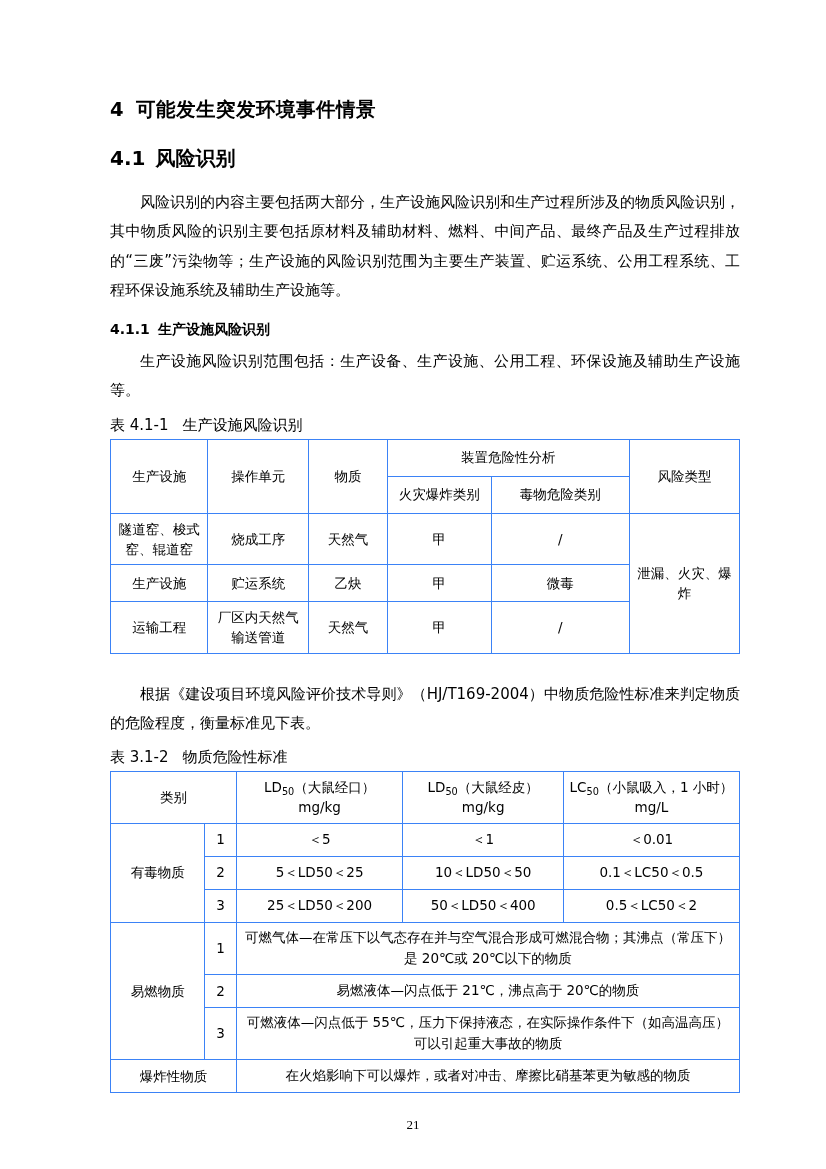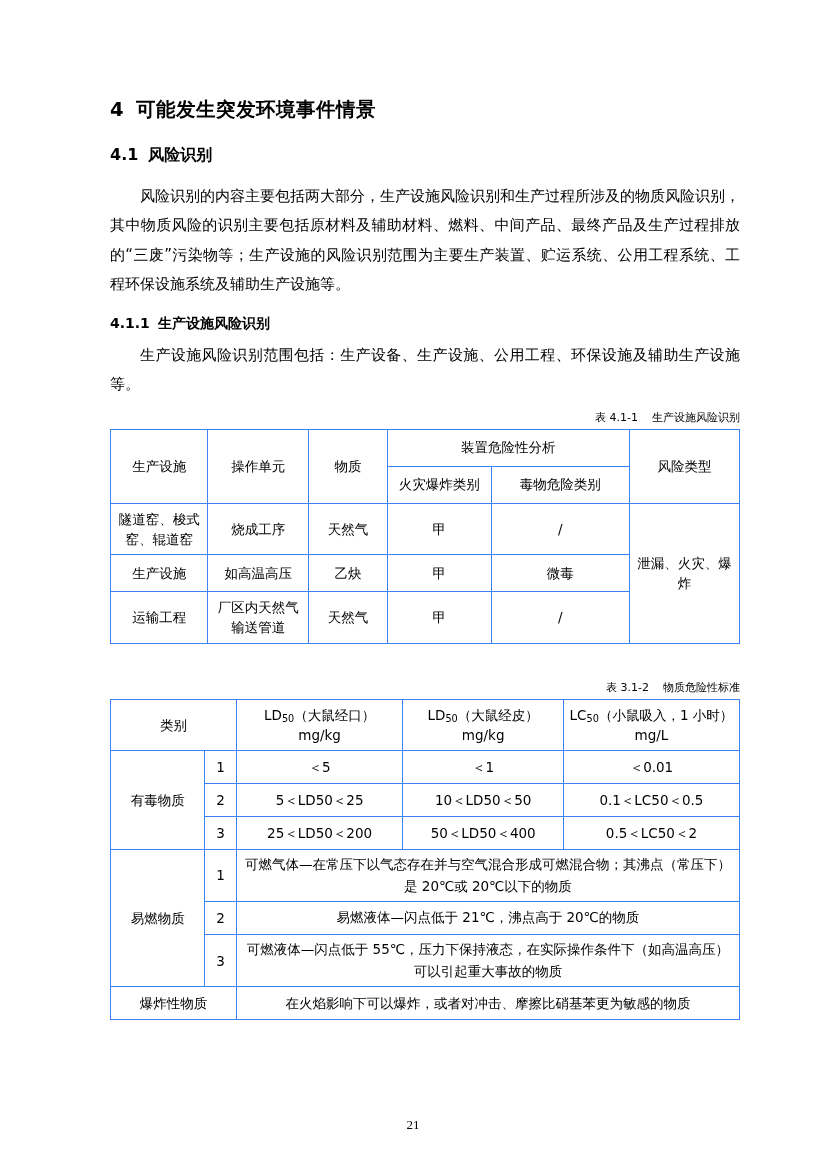--- a/index.html
+++ b/index.html
@@ -23,42 +23,42 @@
     padding: 96px 86px 40px 110px;
   }
   h1.chapter {
     font-size: 19.5px;
     font-weight: bold;
     margin: 0 0 22px 0;
     letter-spacing: 0.5px;
   }
   h1.chapter .num { margin-right: 12px; }
   h2.section {
-    font-size: 16px;
+    font-size: 20px;
     font-weight: bold;
     margin: 0 0 16px 0;
   }
   h2.section .num { margin-right: 10px; }
   h3.subsection {
     font-size: 14px;
     font-weight: bold;
     margin: 16px 0 8px 0;
   }
   h3.subsection .num { margin-right: 8px; }
   p.body {
     font-size: 15px;
     line-height: 1.95;
     margin: 0 0 2px 0;
     text-align: justify;
     text-justify: inter-ideograph;
   }
   p.indent { text-indent: 2em; }
   .tbl-caption {
-    font-size: 11px;
-    text-align: right;
+    font-size: 15px;
+    text-align: left;
     margin: 10px 0 4px 0;
   }
   .tbl-caption .cap-num { margin-right: 14px; }
   table {
     border-collapse: collapse;
     width: 100%;
     font-size: 13.5px;
     table-layout: fixed;
   }
   table td, table th {
@@ -133,38 +133,39 @@
       <tr>
         <td>隧道窑、梭式窑、辊道窑</td>
         <td>烧成工序</td>
         <td>天然气</td>
         <td>甲</td>
         <td>/</td>
         <td rowspan="3">泄漏、火灾、爆炸</td>
       </tr>
       <tr>
         <td>生产设施</td>
-        <td>如高温高压</td>
+        <td>贮运系统</td>
         <td>乙炔</td>
         <td>甲</td>
         <td>微毒</td>
       </tr>
       <tr>
         <td>运输工程</td>
         <td>厂区内天然气输送管道</td>
         <td>天然气</td>
         <td>甲</td>
         <td>/</td>
       </tr>
     </tbody>
   </table>
 
   <div class="gap-after-table"></div>
 
 
+  <p class="body indent">根据《建设项目环境风险评价技术导则》（HJ/T169-2004）中物质危险性标准来判定物质的危险程度，衡量标准见下表。</p>
 
   <div class="tbl-caption">
     <span class="cap-num">表 3.1-2</span><span>物质危险性标准</span>
   </div>
 
   <table class="t2">
     <colgroup>
       <col style="width:15%">
       <col style="width:5%">
       <col style="width:26.5%">

